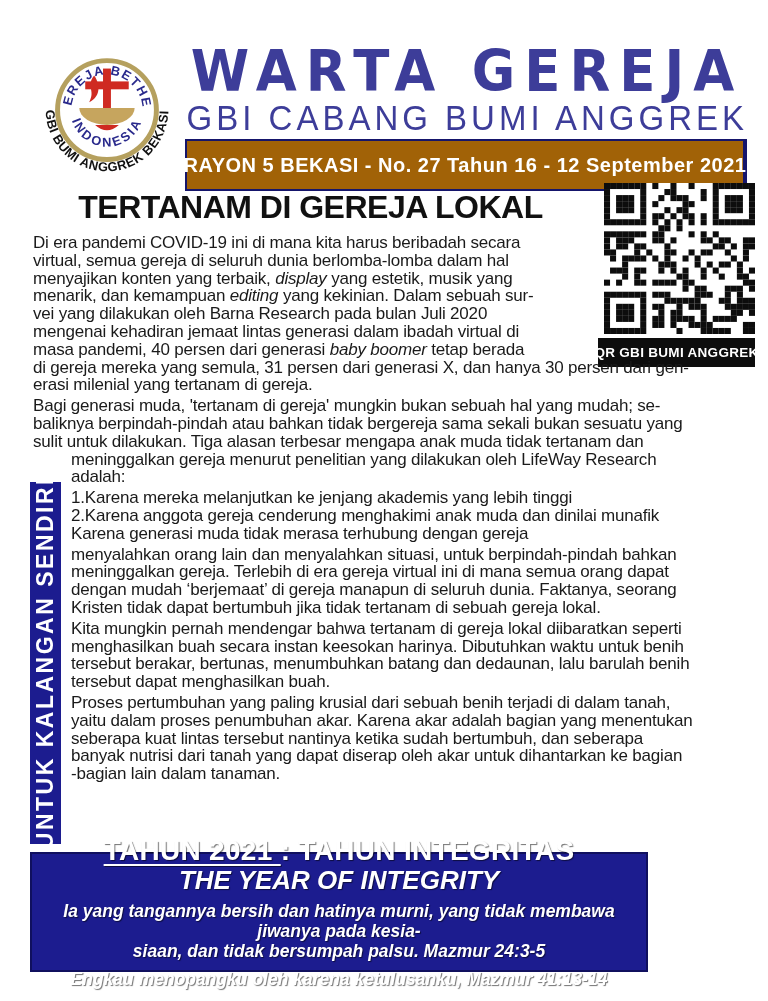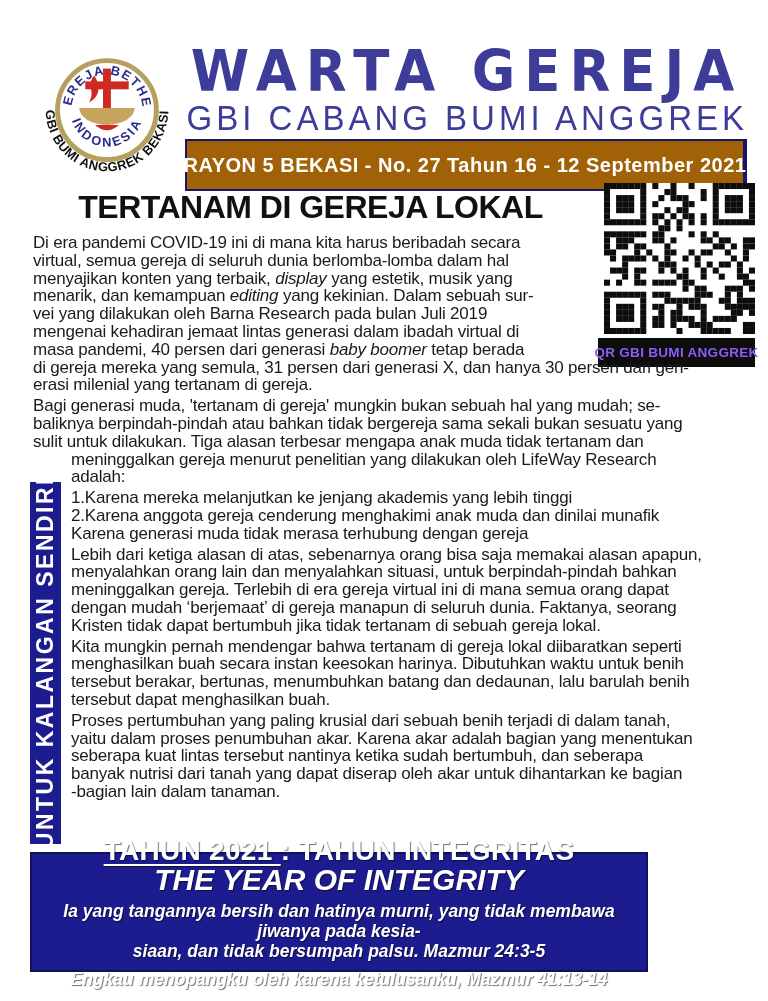--- a/index.html
+++ b/index.html
@@ -27,21 +27,21 @@
     background:#a16207; border:2px solid #15156b; border-right-width:4px;
     color:#ffffff; font-weight:bold; font-size:20px; letter-spacing:0.5px;
     display:flex; align-items:center; justify-content:center; white-space:nowrap;
   }
   
   .content { position:absolute; left:33px; top:186px; width:722px; }
   .qr-block { float:right; width:157px; margin:-3px 0 6px 10px; }
   .qr-svg { display:block; width:151px; height:151px; margin-left:6px; background:#fff; }
   .qr-caption {
     margin-top:4px; margin-left:0; width:157px; height:29px; background:#0d0d0d;
-    color:#8b5cf6; font-weight:bold; font-size:13.5px; letter-spacing:0.3px;
+    color:#ffffff; font-weight:bold; font-size:13.5px; letter-spacing:0.3px;
     display:flex; align-items:center; justify-content:center; white-space:nowrap;
   }
   .kicker { font-size:20px; line-height:24px; letter-spacing:0.2px; color:#111; }
   .article-title {
     font-size:32px; line-height:38px; font-weight:bold; letter-spacing:-0.5px;
     text-align:center; margin:2px 0 8px 0; color:#111; white-space:nowrap;
   }
   .para { margin-top:3px; }
   .para.cont { margin-top:0; }
   .para:first-child { margin-top:0; }
@@ -61,21 +61,21 @@
   }
   
   .footer-banner {
     position:absolute; left:30px; top:852px; width:618px; height:120px;
     background:#1c1c8f; border:2px solid #10105e; color:#ffffff;
     display:flex; flex-direction:column; align-items:center; justify-content:center;
     text-align:center; text-shadow:1px 1px 1px rgba(0,0,0,0.55);
   }
   .fb-title { font-size:28px; line-height:30px; font-weight:bold; letter-spacing:0.3px; white-space:nowrap; }
   .fb-title .u { text-decoration:underline; text-underline-offset:4px; }
-  .fb-sub { font-size:30px; line-height:28px; font-weight:bold; font-style:italic; white-space:nowrap; }
+  .fb-sub { font-size:26px; line-height:28px; font-weight:bold; font-style:italic; white-space:nowrap; }
   .fb-verse { margin-top:7px; font-size:17.5px; line-height:20px; font-weight:bold; font-style:italic; }
   .fb-verse2 { margin-top:8px; font-size:17.5px; line-height:20px; font-weight:bold; font-style:italic; white-space:nowrap; }
 </style>
 </head>
 <body>
 
 <div class="page">
 
   <svg class="logo" viewBox="0 0 172 172">
     <defs>
@@ -413,42 +413,41 @@
         </svg>
       <div class="qr-caption">QR GBI BUMI ANGGREK</div>
     </div>
     <div class="article-title">TERTANAM DI GEREJA LOKAL</div>
     <div>
         <div class="para">
           <div class="tline"><span>Di era pandemi COVID-19 ini di mana kita harus beribadah secara</span></div>
           <div class="tline"><span>virtual, semua gereja di seluruh dunia berlomba-lomba dalam hal</span></div>
           <div class="tline"><span>menyajikan konten yang terbaik, </span><span class="it">display</span><span> yang estetik, musik yang</span></div>
           <div class="tline"><span>menarik, dan kemampuan </span><span class="it">editing</span><span> yang kekinian. Dalam sebuah sur-</span></div>
-          <div class="tline"><span>vei yang dilakukan oleh Barna Research pada bulan Juli 2019</span></div>
+          <div class="tline"><span>vei yang dilakukan oleh Barna Research pada bulan Juli 2020</span></div>
           <div class="tline"><span>mengenai kehadiran jemaat lintas generasi dalam ibadah virtual di</span></div>
           <div class="tline"><span>masa pandemi, 40 persen dari generasi </span><span class="it">baby boomer</span><span> tetap berada</span></div>
           <div class="tline"><span>di gereja mereka yang semula, 31 persen dari generasi X, dan hanya 30 persen dari gen-</span></div>
           <div class="tline"><span>erasi milenial yang tertanam di gereja.</span></div>
         </div>
         <div class="para">
           <div class="tline"><span>Bagi generasi muda, 'tertanam di gereja' mungkin bukan sebuah hal yang mudah; se-</span></div>
           <div class="tline"><span>baliknya berpindah-pindah atau bahkan tidak bergereja sama sekali bukan sesuatu yang</span></div>
           <div class="tline"><span>sulit untuk dilakukan. Tiga alasan terbesar mengapa anak muda tidak tertanam dan</span></div>
         </div>
         <div class="para indent cont">
           <div class="tline"><span>meninggalkan gereja menurut penelitian yang dilakukan oleh LifeWay Research</span></div>
           <div class="tline"><span>adalah:</span></div>
         </div>
         <div class="para indent">
           <div class="tline"><span>1.Karena mereka melanjutkan ke jenjang akademis yang lebih tinggi</span></div>
           <div class="tline"><span>2.Karena anggota gereja cenderung menghakimi anak muda dan dinilai munafik</span></div>
           <div class="tline"><span>Karena generasi muda tidak merasa terhubung dengan gereja</span></div>
         </div>
         <div class="para indent">
-          <div class="tline"><span>Lebih dari ketiga alasan di atas, sebenarnya orang bisa saja memakai alasan apapun,</span></div>
           <div class="tline"><span>menyalahkan orang lain dan menyalahkan situasi, untuk berpindah-pindah bahkan</span></div>
           <div class="tline"><span>meninggalkan gereja. Terlebih di era gereja virtual ini di mana semua orang dapat</span></div>
           <div class="tline"><span>dengan mudah ‘berjemaat’ di gereja manapun di seluruh dunia. Faktanya, seorang</span></div>
           <div class="tline"><span>Kristen tidak dapat bertumbuh jika tidak tertanam di sebuah gereja lokal.</span></div>
         </div>
         <div class="para indent">
           <div class="tline"><span>Kita mungkin pernah mendengar bahwa tertanam di gereja lokal diibaratkan seperti</span></div>
           <div class="tline"><span>menghasilkan buah secara instan keesokan harinya. Dibutuhkan waktu untuk benih</span></div>
           <div class="tline"><span>tersebut berakar, bertunas, menumbuhkan batang dan dedaunan, lalu barulah benih</span></div>
           <div class="tline"><span>tersebut dapat menghasilkan buah.</span></div>

